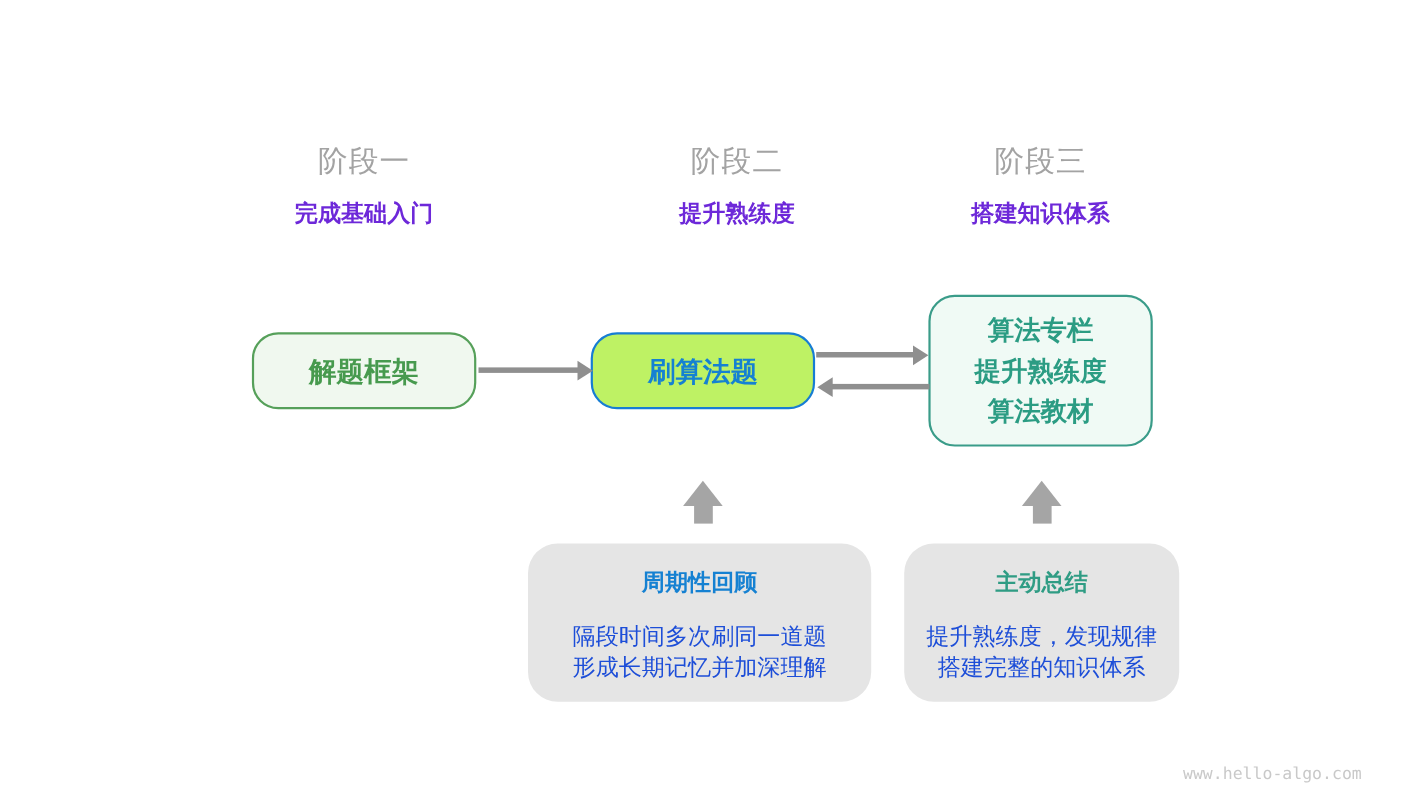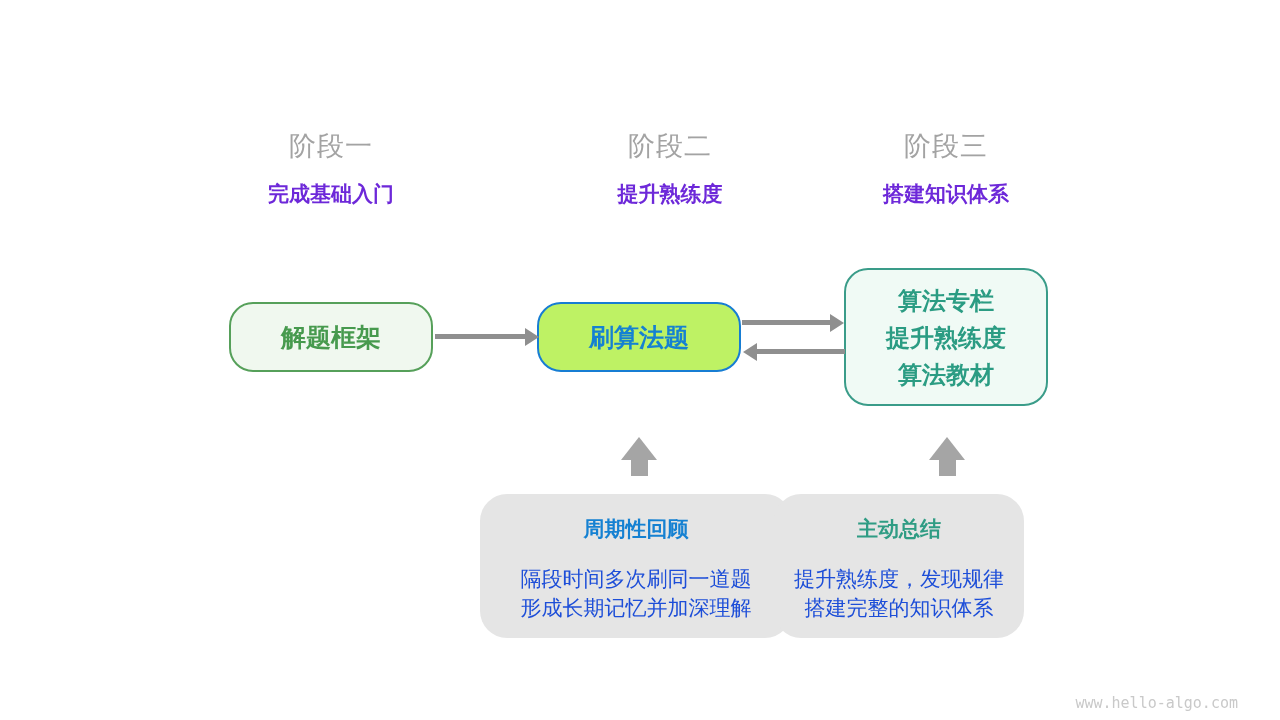--- a/index.html
+++ b/index.html
@@ -79,21 +79,21 @@
   .up-1 { left: 621px; top: 437px; }
   .up-2 { left: 929px; top: 437px; }
 
   
   .note {
     position: absolute; top: 494px; height: 144px;
     box-sizing: border-box; border-radius: 27px;
     background: #e5e5e5; text-align: center;
   }
   .note-1 { left: 480px; width: 312px; }
-  .note-2 { left: 774px; width: 250px; }
+  .note-2 { left: 822px; width: 250px; }
   .note-title { margin-top: 21px; font-size: 21px; font-weight: bold; }
   .note-title.blue { color: #1581d2; }
   .note-title.teal { color: #2f9c84; }
   .note-body {
     margin-top: 21px; font-size: 21px; line-height: 29px; color: #1d4ed8;
   }
 
   
   .watermark {
     position: absolute; top: 678px; right: 42px;

